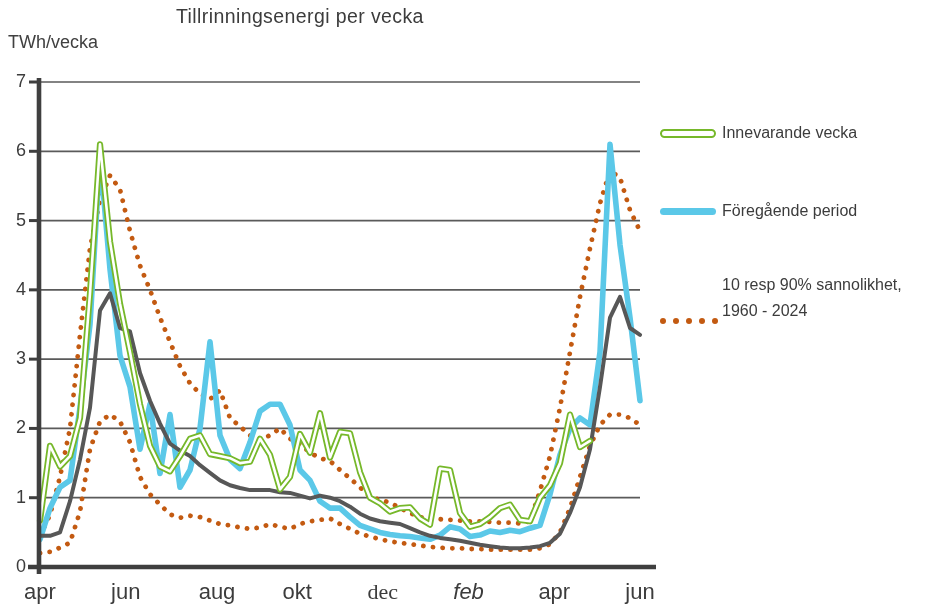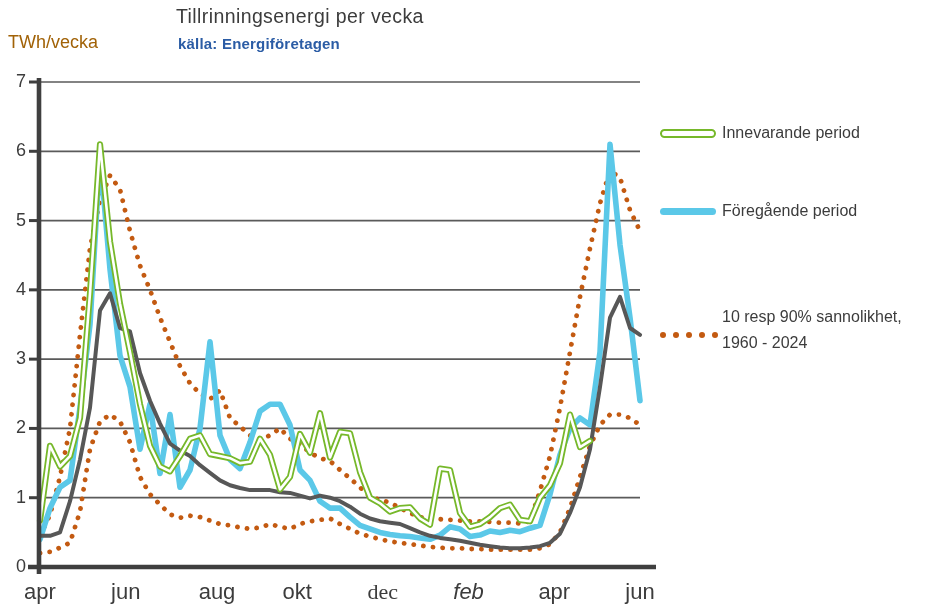--- a/index.html
+++ b/index.html
@@ -1,28 +1,28 @@
 <!DOCTYPE html>
 <html><head>
 <meta charset="utf-8">
 <style>
   html,body{margin:0;padding:0;background:#fff;}
   .stage{
     position:relative;width:948px;height:612px;background:#ffffff;
     font-family:"Liberation Sans",sans-serif;overflow:hidden;color:#3C3C3C;
   }
   .title{position:absolute;left:132px;top:5px;font-size:19.5px;letter-spacing:0.4px;color:#3C3C3C;white-space:nowrap;margin-left:44px;}
-  .yunit{position:absolute;left:8px;top:32px;font-size:18px;color:#a16207;white-space:nowrap;}
+  .yunit{position:absolute;left:8px;top:32px;font-size:18px;color:#404040;white-space:nowrap;}
   .source{position:absolute;left:178px;top:35px;font-size:15px;font-weight:bold;color:#2B5CA5;letter-spacing:0.2px;white-space:nowrap;}
   svg.plot{position:absolute;left:0;top:0;width:948px;height:612px;}
   .ylab{position:absolute;left:0;width:26px;text-align:right;font-size:18px;color:#3C3C3C;}
   .xlab{position:absolute;top:579px;transform:translateX(-50%);font-size:22px;color:#3C3C3C;white-space:nowrap;}
   .legend{position:absolute;left:660px;top:0;width:288px;height:612px;}
   .lrow{position:absolute;left:0;display:flex;align-items:center;}
-  .lrow.top{align-items:center;margin-top:32px;}
+  .lrow.top{align-items:flex-end;}
   .swatchbox{width:62px;flex:0 0 62px;display:flex;align-items:center;}
   .ltext{font-size:16px;color:#3C3C3C;line-height:26px;white-space:nowrap;}
   .sw-outline{width:56px;height:9px;box-sizing:border-box;border:2.5px solid #76B82A;border-radius:6px;background:#fff;}
   .sw-thick{width:56px;height:7px;border-radius:4px;background:#5BC8E8;}
   .sw-dots{display:flex;gap:7px;margin-top:10px;}
   .sw-dots i{display:block;width:6px;height:6px;border-radius:50%;background:#C35A11;}
   .sw-solid{width:56px;height:5px;border-radius:3px;background:#575757;}
 </style>
 </head>
 <body>
@@ -50,21 +50,20 @@
       <line x1="29" y1="428.42859999999996" x2="39" y2="428.42859999999996" stroke="#3F3F3F" stroke-width="3"></line>
       <line x1="29" y1="359.1429" x2="39" y2="359.1429" stroke="#3F3F3F" stroke-width="3"></line>
       <line x1="29" y1="289.8572" x2="39" y2="289.8572" stroke="#3F3F3F" stroke-width="3"></line>
       <line x1="29" y1="220.57149999999996" x2="39" y2="220.57149999999996" stroke="#3F3F3F" stroke-width="3"></line>
       <line x1="29" y1="151.2858" x2="39" y2="151.2858" stroke="#3F3F3F" stroke-width="3"></line>
       <line x1="29" y1="82.00009999999997" x2="39" y2="82.00009999999997" stroke="#3F3F3F" stroke-width="3"></line>
     </svg>
 
   <div class="title">Tillrinningsenergi per vecka</div>
   <div class="yunit">TWh/vecka</div>
-  <div class="source">källa: Energiföretagen</div>
 
   <div id="ylabels">
       <div class="ylab" style="top: 556px;">0</div>
       <div class="ylab" style="top: 486.714px;">1</div>
       <div class="ylab" style="top: 417.429px;">2</div>
       <div class="ylab" style="top: 348.143px;">3</div>
       <div class="ylab" style="top: 278.857px;">4</div>
       <div class="ylab" style="top: 209.571px;">5</div>
       <div class="ylab" style="top: 140.286px;">6</div>
       <div class="ylab" style="top: 71.0001px;">7</div>
@@ -78,21 +77,21 @@
       <div class="xlab" style="left: 468.571px; font-style: italic;">feb</div>
       <div class="xlab" style="left: 554.286px;">apr</div>
       <div class="xlab" style="left: 640px;">jun</div>
     </div>
 
   <div class="legend">
     <div class="lrow" style="top:120px;">
       <span class="swatchbox">
           <span class="sw-outline"></span>
         </span>
-      <span class="ltext">Innevarande period</span>
+      <span class="ltext">Innevarande vecka</span>
     </div>
     <div class="lrow" style="top:198px;justify-content:flex-end;">
       <span class="swatchbox">
           <span class="sw-thick"></span>
         </span>
       <span class="ltext">Föregående period</span>
     </div>
     <div class="lrow top" style="top:272px;">
       <span class="swatchbox">
         <span class="sw-dots">

